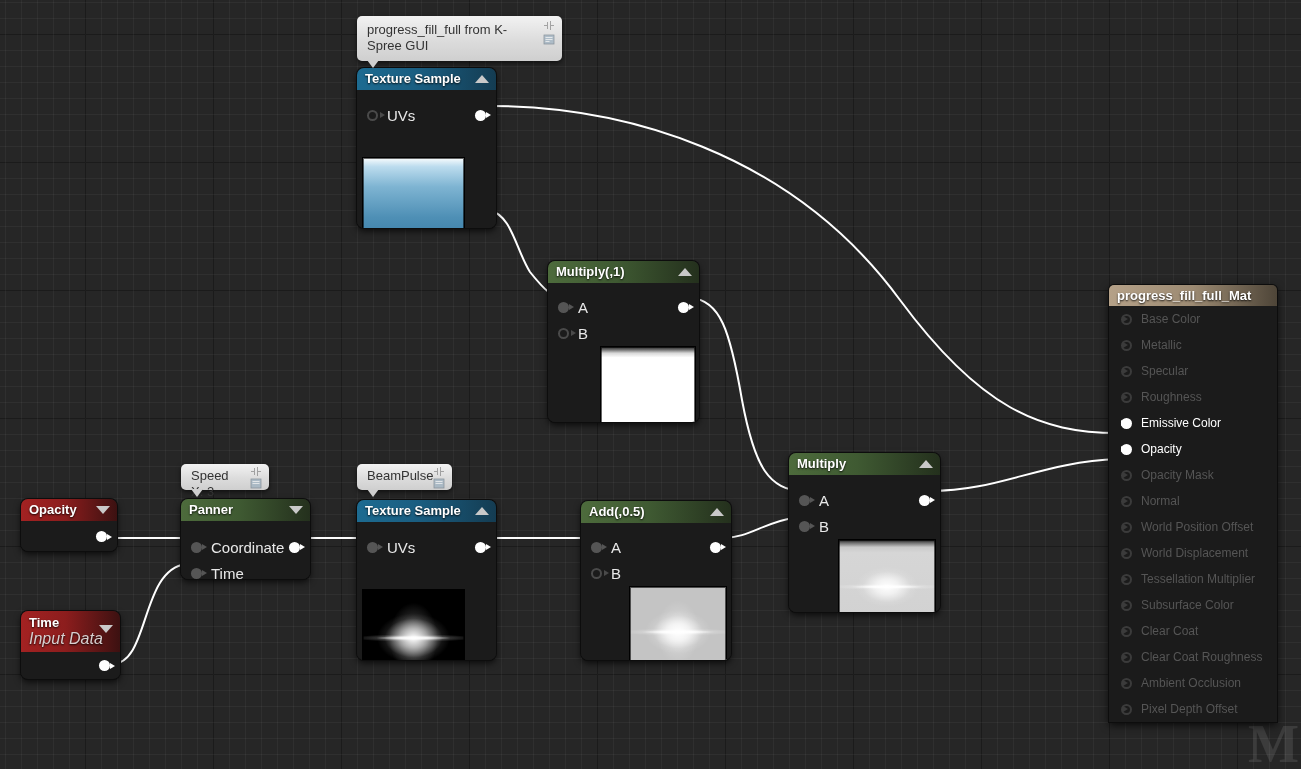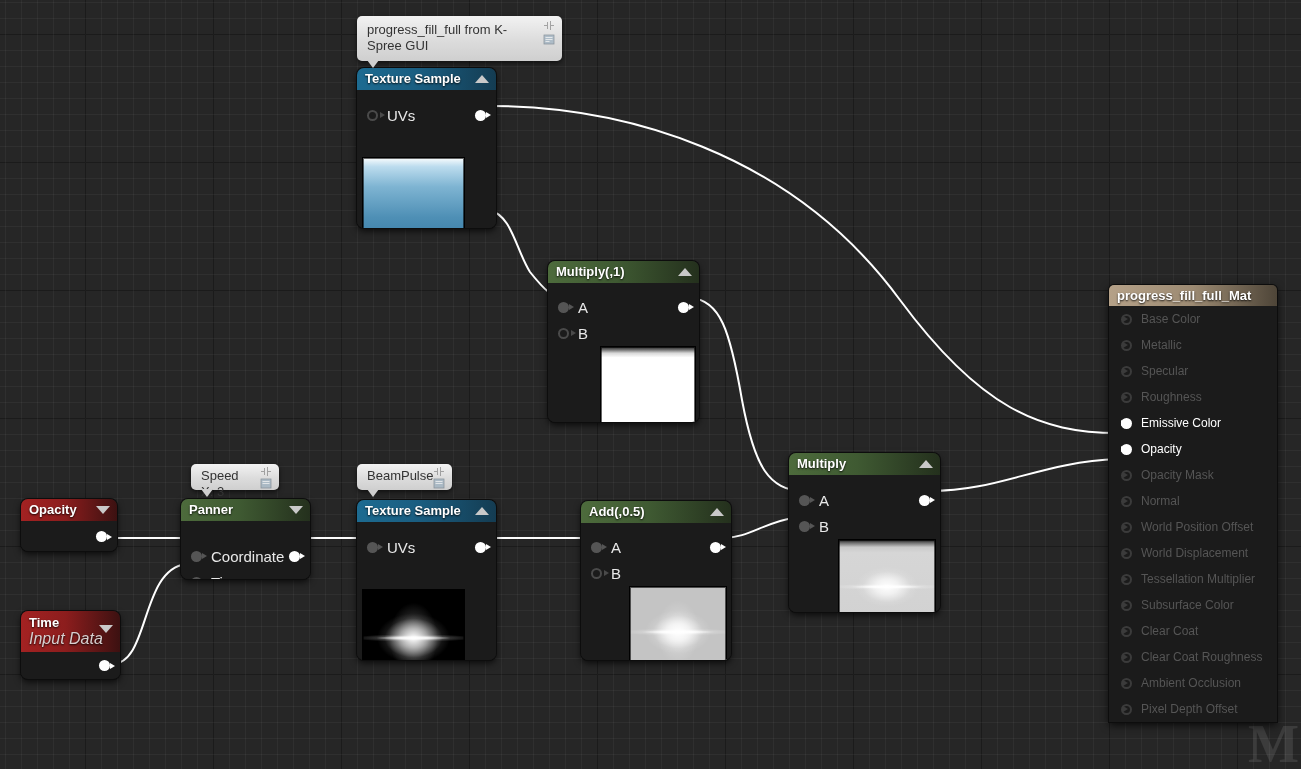--- a/index.html
+++ b/index.html
@@ -368,42 +368,42 @@
     <div class="node-header hdr-red with-sub">
       <span>Time</span>
       <span class="caret down" style="top:18px;"></span>
       <div class="subtitle" style="padding-left:0;">Input Data</div>
     </div>
     <div class="node-body" style="height:26px;">
       <span class="pin right white" style="position:absolute; top:8px;"></span>
     </div>
   </div>
 
-  <div class="comment" style="left:191px; top:464px; width:88px; height:26px; padding-top:4px;">
+  <div class="comment" style="left:181px; top:464px; width:88px; height:26px; padding-top:4px;">
     <div class="comment-text">Speed X: 3</div>
     <div class="comment-icons" style="top:2px; gap:1px;">
       <svg class="icon-pin" viewBox="0 0 12 11">
         <path d="M1 5 L4 5 L4 2 L5 2 L5 9 L4 9 L4 6 L1 6 Z M8 5 L11 5 L11 6 L8 6 Z M7 1 L8 1 L8 10 L7 10 Z" fill="#6a6a6a"></path>
       </svg>
       <svg class="icon-note" viewBox="0 0 12 11">
         <rect x="1" y="1" width="10" height="9" fill="#8fa8bb" stroke="#5a6a78" stroke-width="0.8"></rect>
         <rect x="2.5" y="3" width="7" height="1" fill="#e8eef3"></rect>
         <rect x="2.5" y="5" width="7" height="1" fill="#e8eef3"></rect>
       </svg>
     </div>
     <div class="comment-tail"></div>
   </div>
 
   <div class="node" style="left:181px; top:499px; width:129px; height:80px;">
     <div class="node-header hdr-math">
       <span>Panner</span>
       <span class="caret down"></span>
     </div>
     <div class="node-body" style="height:58px;">
-      <div class="pin-row" style="height:26px; margin-top:22px;">
+      <div class="pin-row" style="height:26px; margin-top:13px;">
         <span class="pin left filled"></span>
         <span class="pin-label">Coordinate</span>
         <span class="pin right white"></span>
       </div>
       <div class="pin-row" style="height:26px;">
         <span class="pin left filled"></span>
         <span class="pin-label">Time</span>
       </div>
     </div>
   </div>

